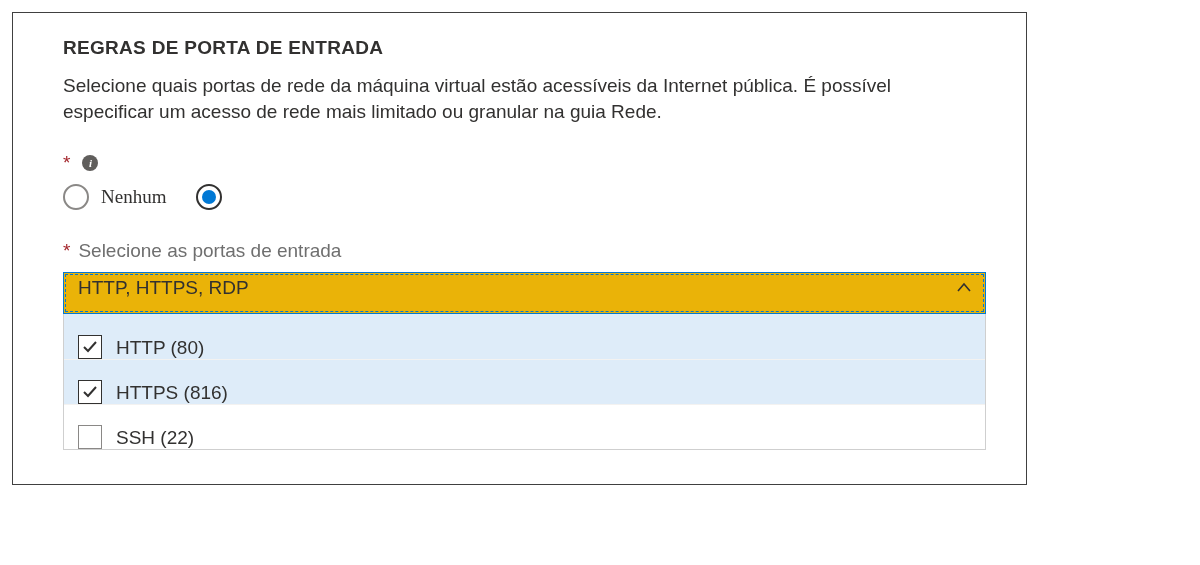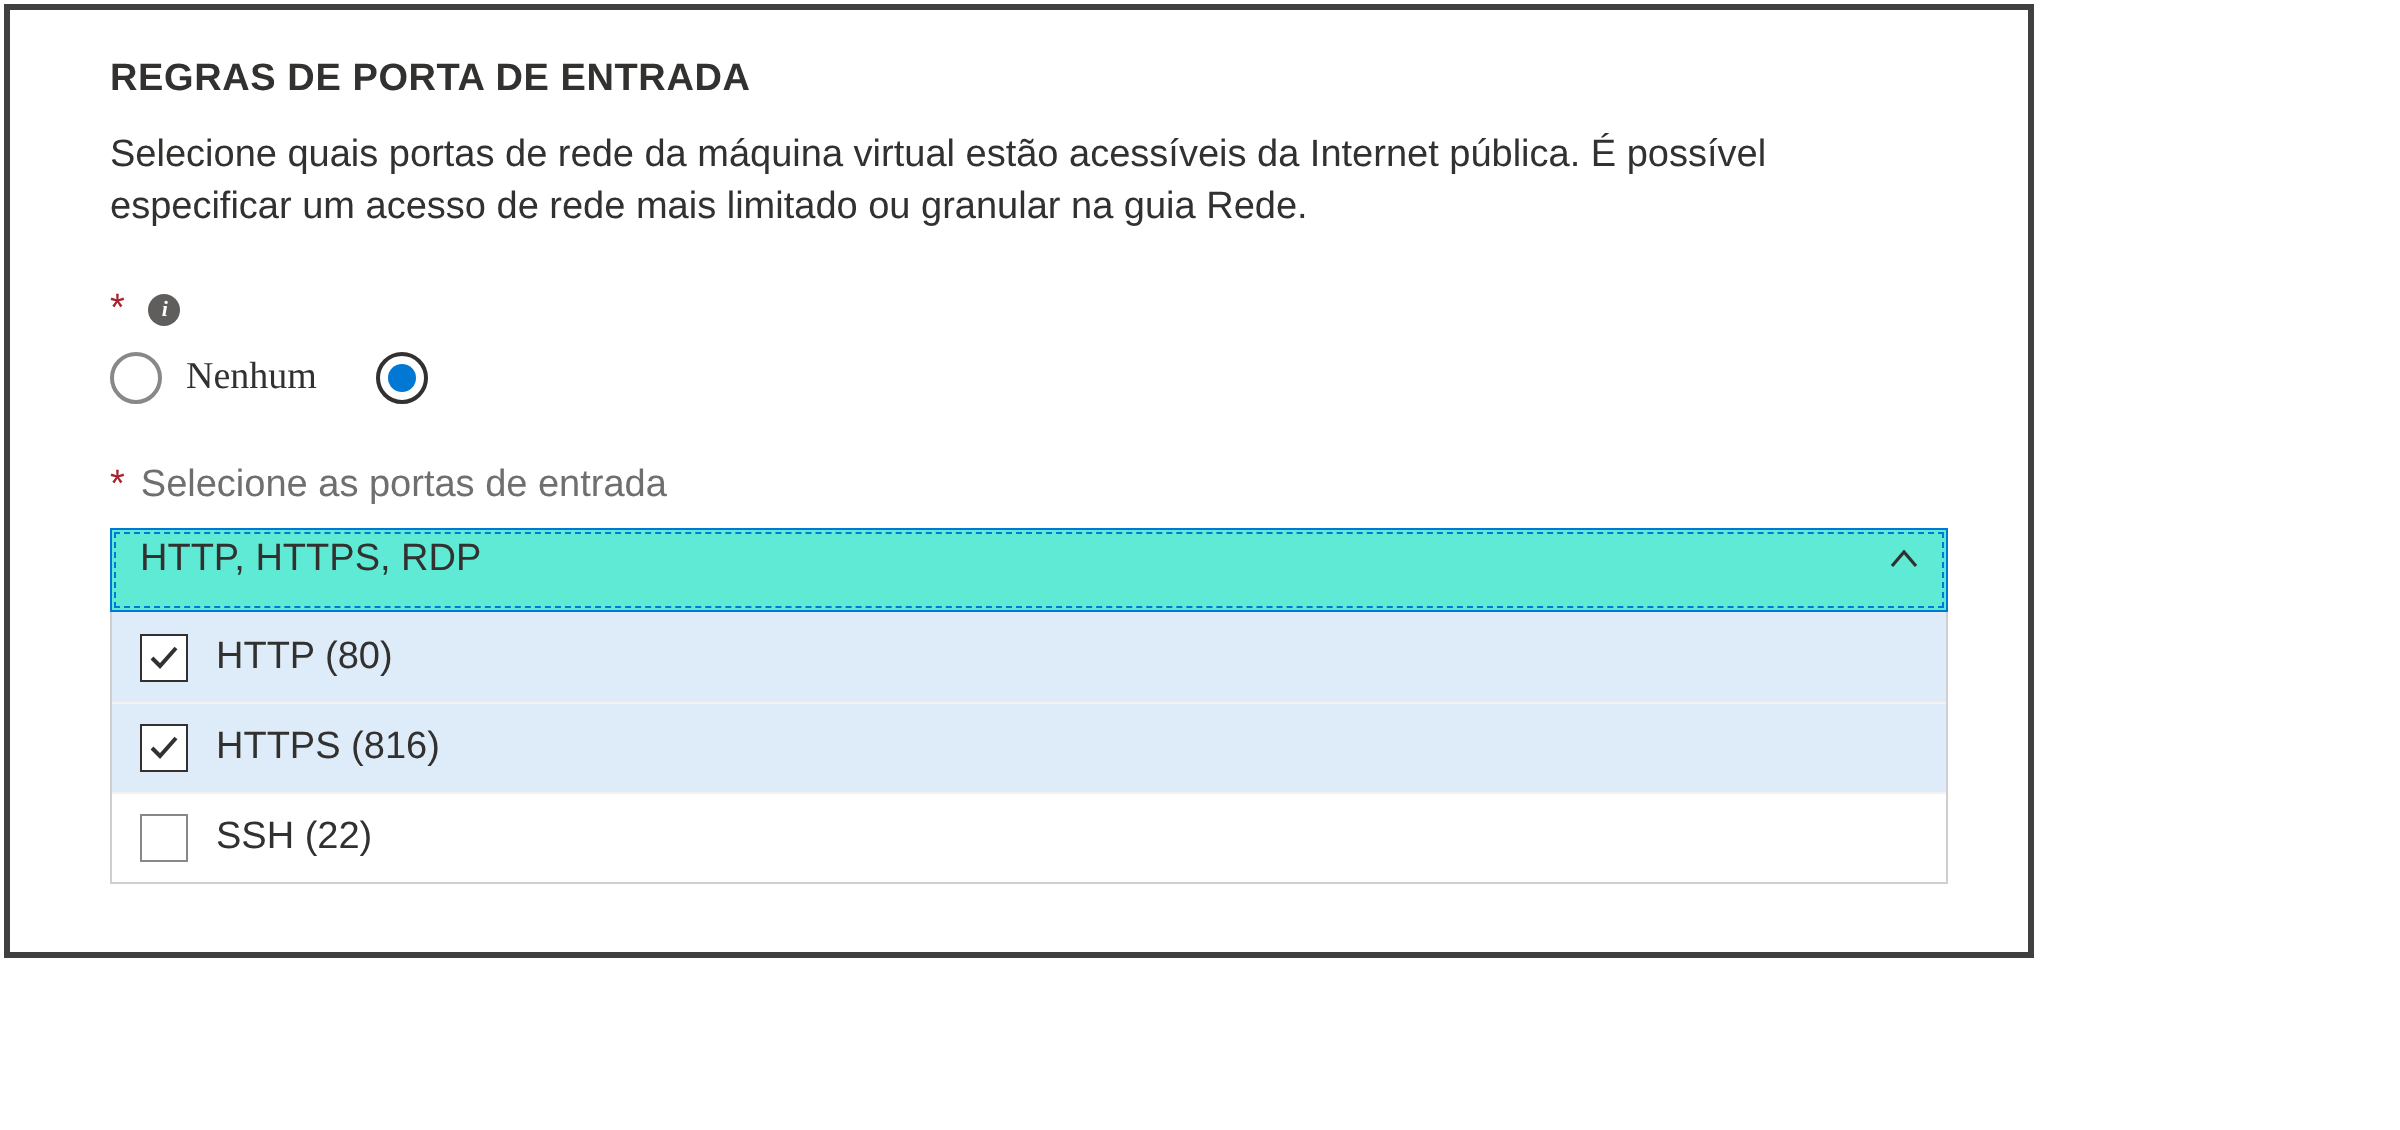--- a/index.html
+++ b/index.html
@@ -9,24 +9,24 @@
     }
     body {
       font-family: "Segoe UI", -apple-system, BlinkMacSystemFont, sans-serif;
       font-size: 19px;
       color: #323130;
       background: #fff;
       padding: 0;
       width: 1200px;
     }
     .panel {
-      border: 3px solid #404040;
+      border: 1px solid #404040;
       padding: 24px 40px 34px 50px;
       width: 1015px;
-      margin: 2px;
+      margin: 12px;
     }
     .section-title {
       font-weight: 600;
       font-size: 19px;
       letter-spacing: 0.3px;
       margin-bottom: 14px;
     }
     .description {
       font-size: 19px;
       line-height: 1.35;
@@ -106,41 +106,41 @@
     .dropdown-header {
       border: 1px solid #0078d4;
       outline: 1px dashed #0078d4;
       outline-offset: -3px;
       height: 42px;
       display: flex;
       align-items: center;
       justify-content: space-between;
       padding: 0 14px 11px 14px;
       cursor: pointer;
-      background: #5eead4;
+      background: #eab308;
     }
     .dropdown-value {
       font-size: 19px;
       color: #323130;
     }
     .chevron-up {
       width: 14px;
       height: 14px;
     }
     .chevron-up svg {
       display: block;
     }
     .dropdown-list {
       border: 1px solid #cfcfcf;
       border-top: none;
       background: #fff;
     }
     .option-row {
       display: flex;
-      align-items: center;
+      align-items: flex-end;
       gap: 14px;
       height: 45px;
       padding: 0 14px;
       cursor: pointer;
       border-top: 1px solid #f3f2f1;
     }
     .option-row:first-child {
       border-top: none;
     }
     .option-row.selected {

